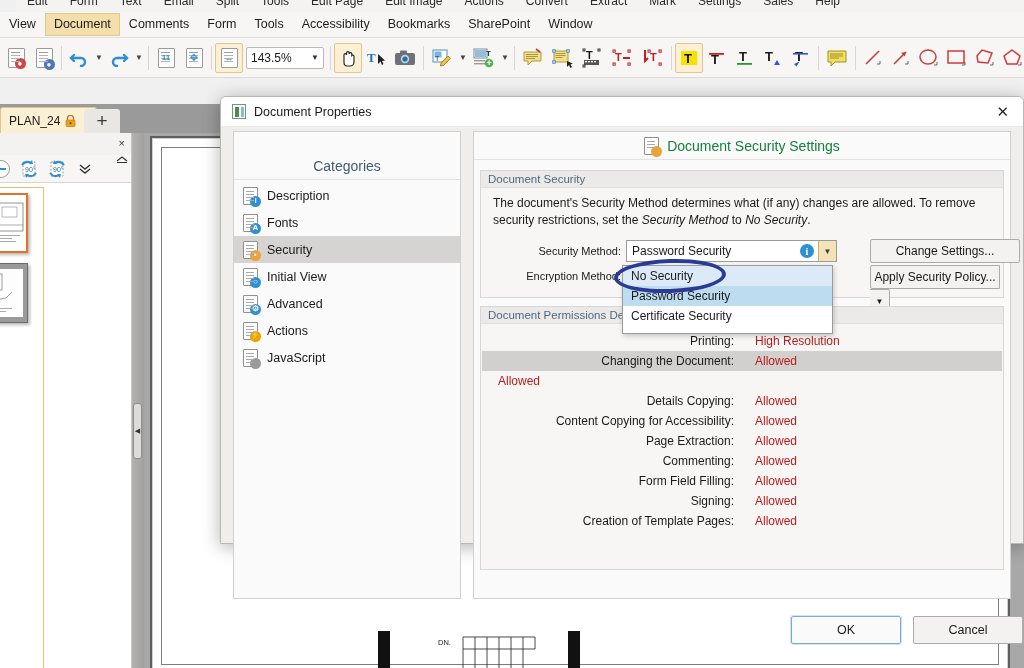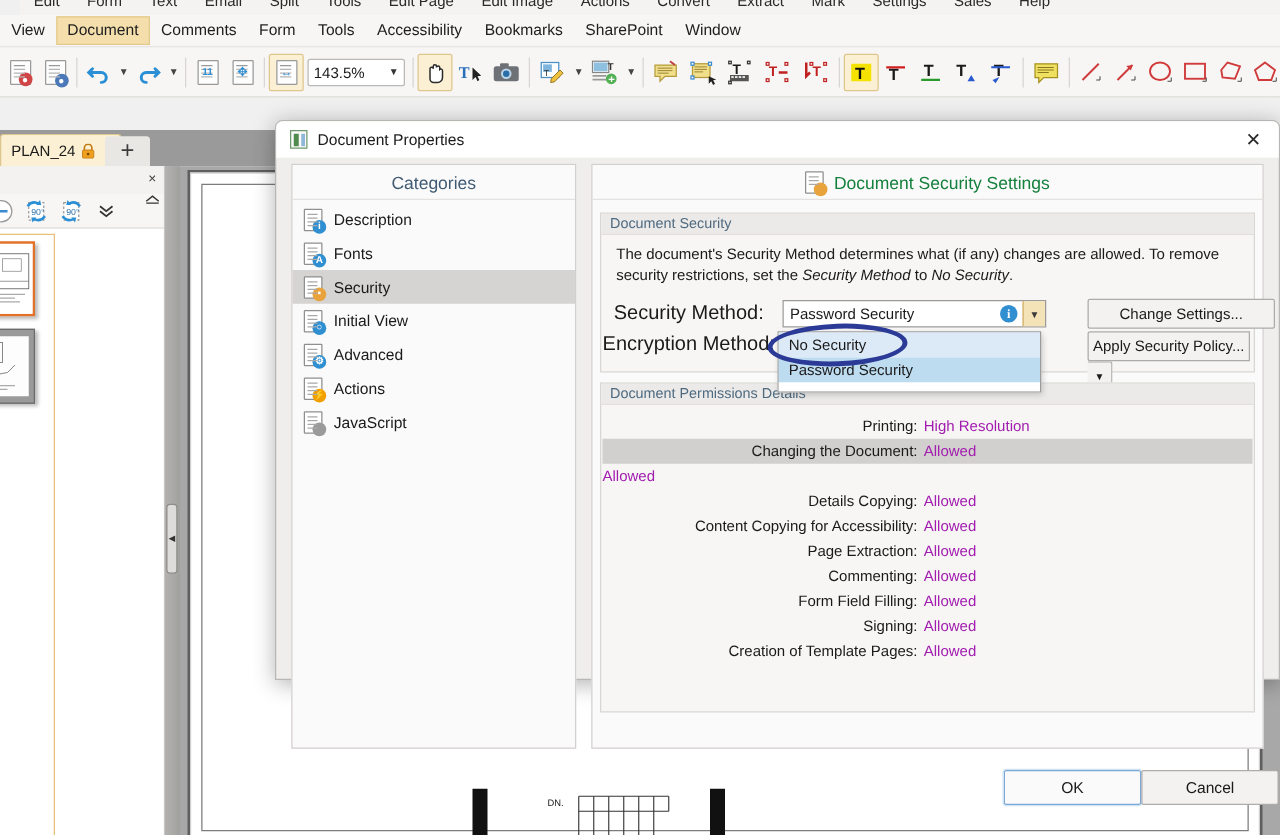--- a/index.html
+++ b/index.html
@@ -171,21 +171,21 @@
 
   .dlg-body { position: absolute; left: 0; top: 30px; right: 0; bottom: 0; }
 
   
   .cat-panel {
     position: absolute; left: 12px; top: 4px; width: 228px; height: 468px;
     background: #fbfafa; border: 1px solid #d2d0ce;
   }
   .cat-head {
     height: 28px; display: flex; align-items: center; justify-content: center;
-    font-size: 14px; color: #3f5a73; border-bottom: 1px solid #e4e2e0;
+    font-size: 14px; color: #3f5a73; border-bottom: 1px solid #e4e2e0; margin-top: 20px;
   }
   .cat-list { padding-top: 2px; }
   .cat-item {
     height: 27px; display: flex; align-items: center; padding-left: 9px; gap: 9px;
     font-size: 12.5px; color: #1a1a1a;
   }
   .cat-item.selected { background: #d6d4d2; }
   .cat-ic {
     width: 15px; height: 18px; background: #fff; border: 1px solid #8f8f8f;
     position: relative; flex: none; border-radius: 1px;
@@ -232,21 +232,21 @@
 
   .sec-desc {
     position: absolute; left: 12px; top: 24px; right: 16px;
     font-size: 12px; line-height: 17px; color: #1a1a1a;
   }
   .sec-desc i { font-style: italic; }
 
   .row-sm {
     position: absolute; display: flex; align-items: center;
   }
-  .lbl-right { text-align: center; font-size: 16px; color: #1a1a1a; }
+  .lbl-right { text-align: right; font-size: 11px; color: #1a1a1a; }
 
   .combo {
     width: 211px; height: 22px; background: #fff; border: 1px solid #9c9a98;
     display: flex; align-items: center; padding-left: 5px; font-size: 12px;
     position: relative;
   }
   .combo .val { flex: 1; }
   .info-ic {
     width: 14px; height: 14px; border-radius: 50%; background: #2f8fd0;
     color: #fff; font-size: 10px; font-weight: bold; display: flex;
@@ -292,37 +292,37 @@
 
   
   .perm-table {
     position: absolute; left: 1px; top: 24px; right: 1px;
   }
   .perm-row {
     height: 20px; display: flex; align-items: center; font-size: 12px;
   }
   .perm-row.hl { background: #d2d0ce; }
   .perm-k { width: 257px; text-align: right; padding-right: 5px; color: #1a1a1a; }
-  .perm-v { color: #a21caf; }
+  .perm-v { color: #b91c1c; margin-left: 16px; }
 
   
   .dlg-footer {
     position: absolute; left: 0; right: 0; top: 480px; height: 46px;
     display: flex; align-items: center; justify-content: flex-end;
     
   }
   .btn-ok {
     width: 110px; height: 28px; background: #fbfafa; border: 1px solid #7aa9d6;
     outline: 1px solid #cfe3f3; font-size: 12.5px; display: flex;
     align-items: center; justify-content: center; border-radius: 2px;
   }
   .btn-cancel {
     width: 110px; height: 28px; background: #f4f2f0; border: 1px solid #aeacaa;
     font-size: 12.5px; display: flex; align-items: center;
-    justify-content: center; border-radius: 2px;
+    justify-content: center; border-radius: 2px; margin-left: 12px;
   }
 </style>
 </head>
 <body>
 
 <div id="app">
 
   <div class="ribbon-cut">
     <div class="rc-inner" id="rc-inner">
         <span class="rc-item">Edit</span>
@@ -829,17 +829,18 @@
       <div class="dlg-footer">
         <div class="btn-ok">OK</div>
         <div class="btn-cancel">Cancel</div>
       </div>
     </div>
   </div>
 
   <div class="dropdown" id="dropdown">
       <div class="dd-item hover">No Security</div>
       <div class="dd-item selected">Password Security</div>
+      <div class="dd-item">Certificate Security</div>
       <div class="dd-pad"></div>
     </div>
   <div class="ellipse-annot"></div>
 
 </div>
 
 </body></html>

